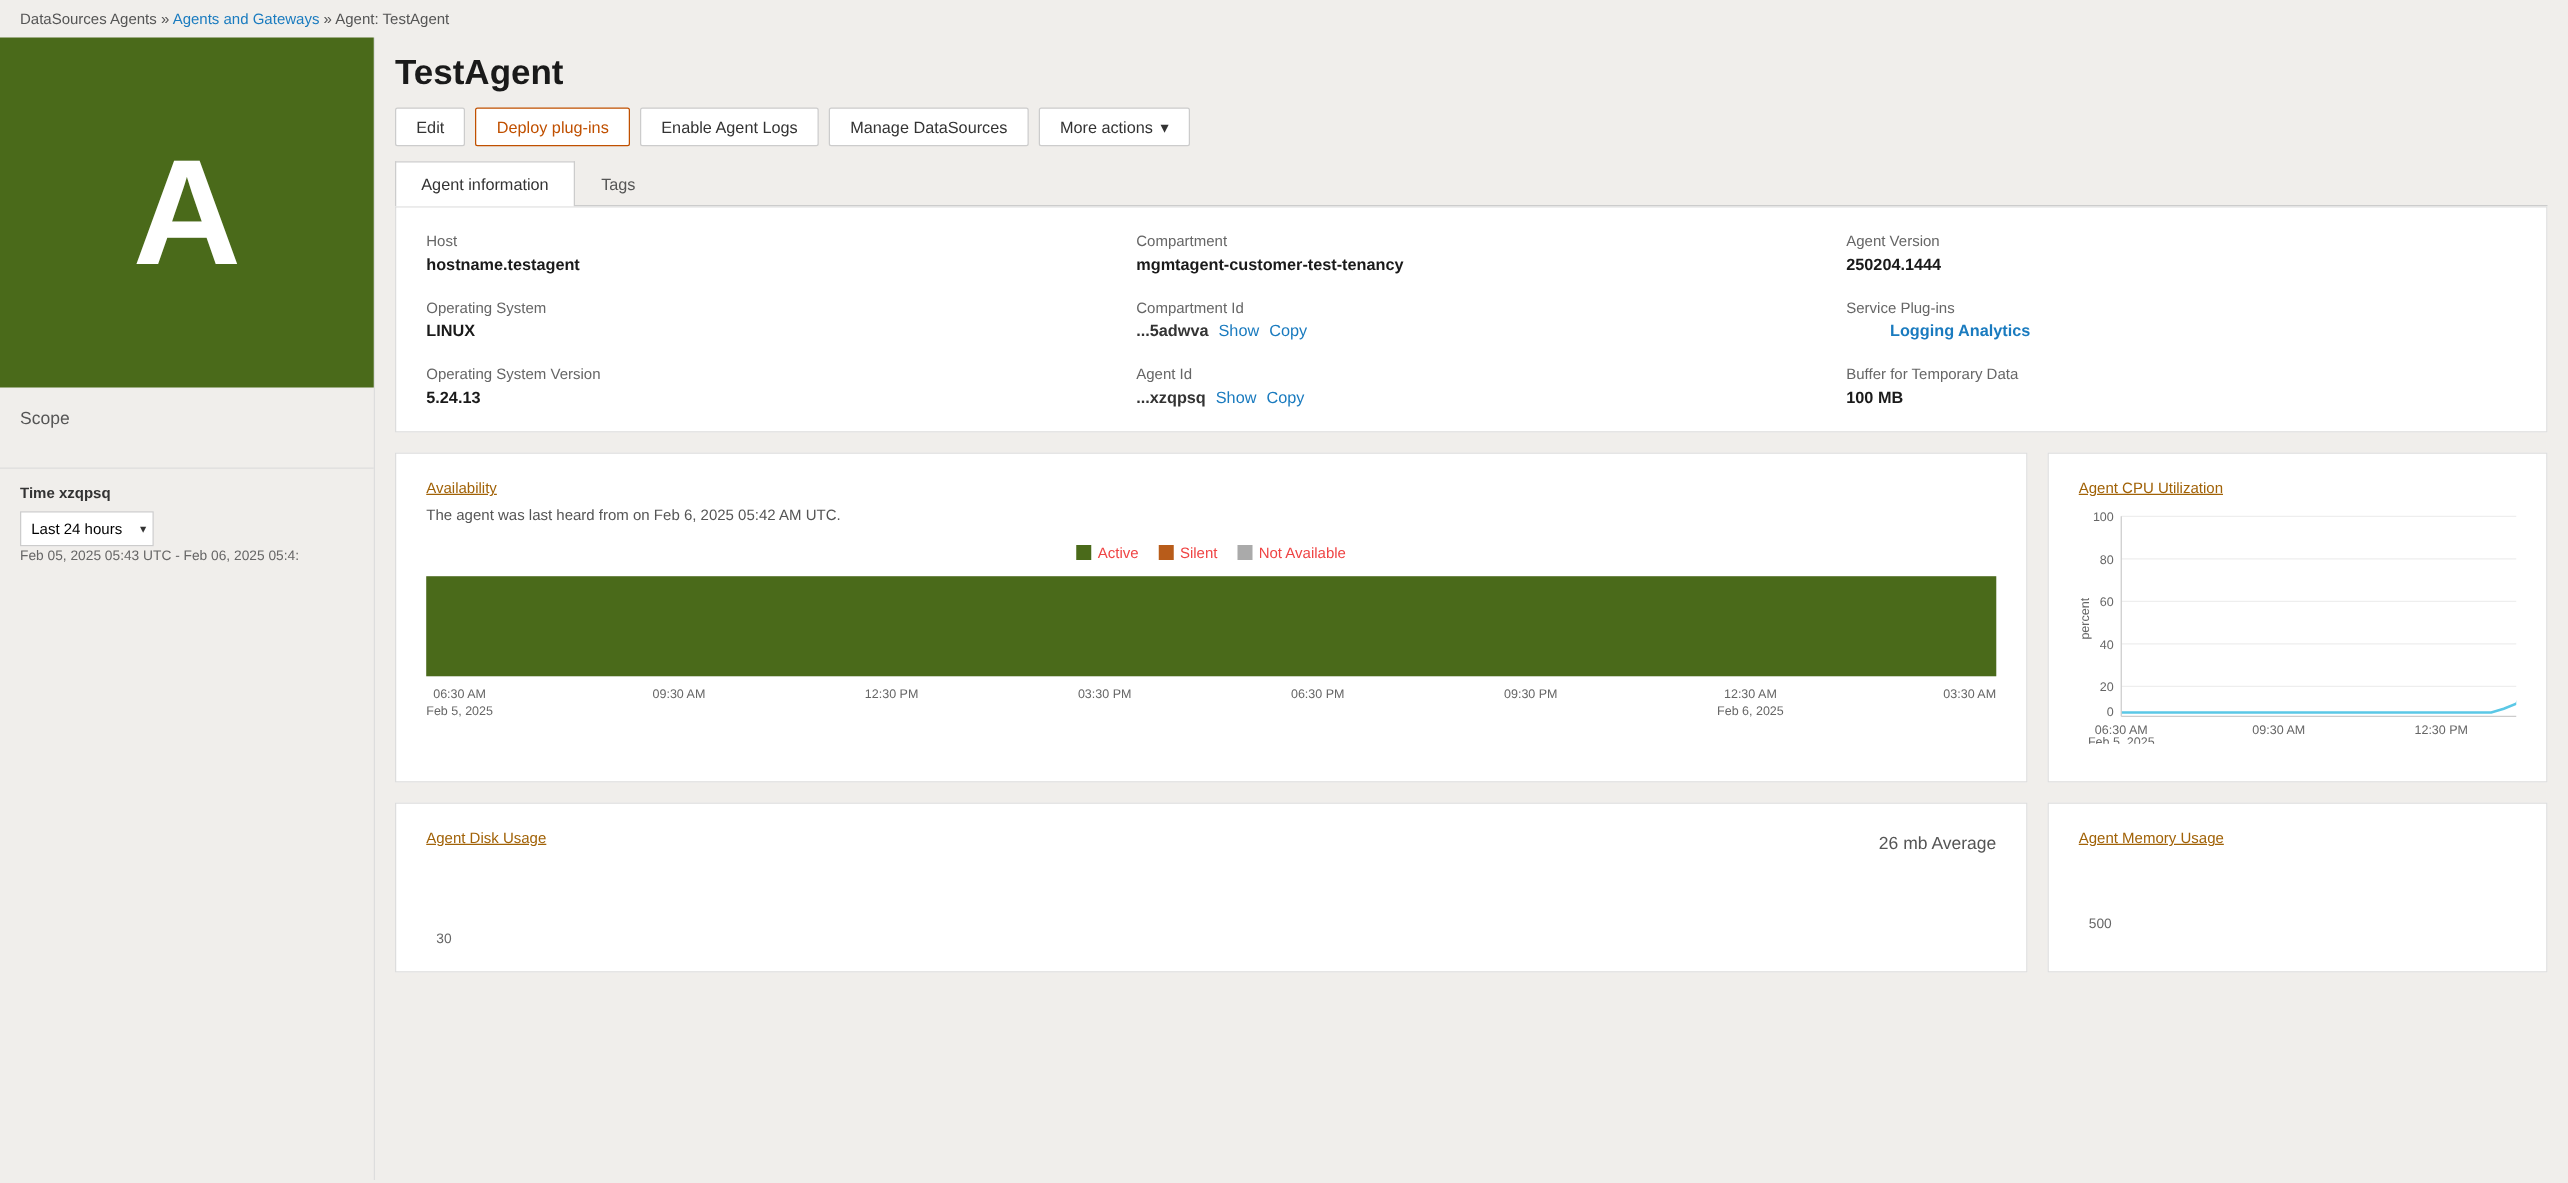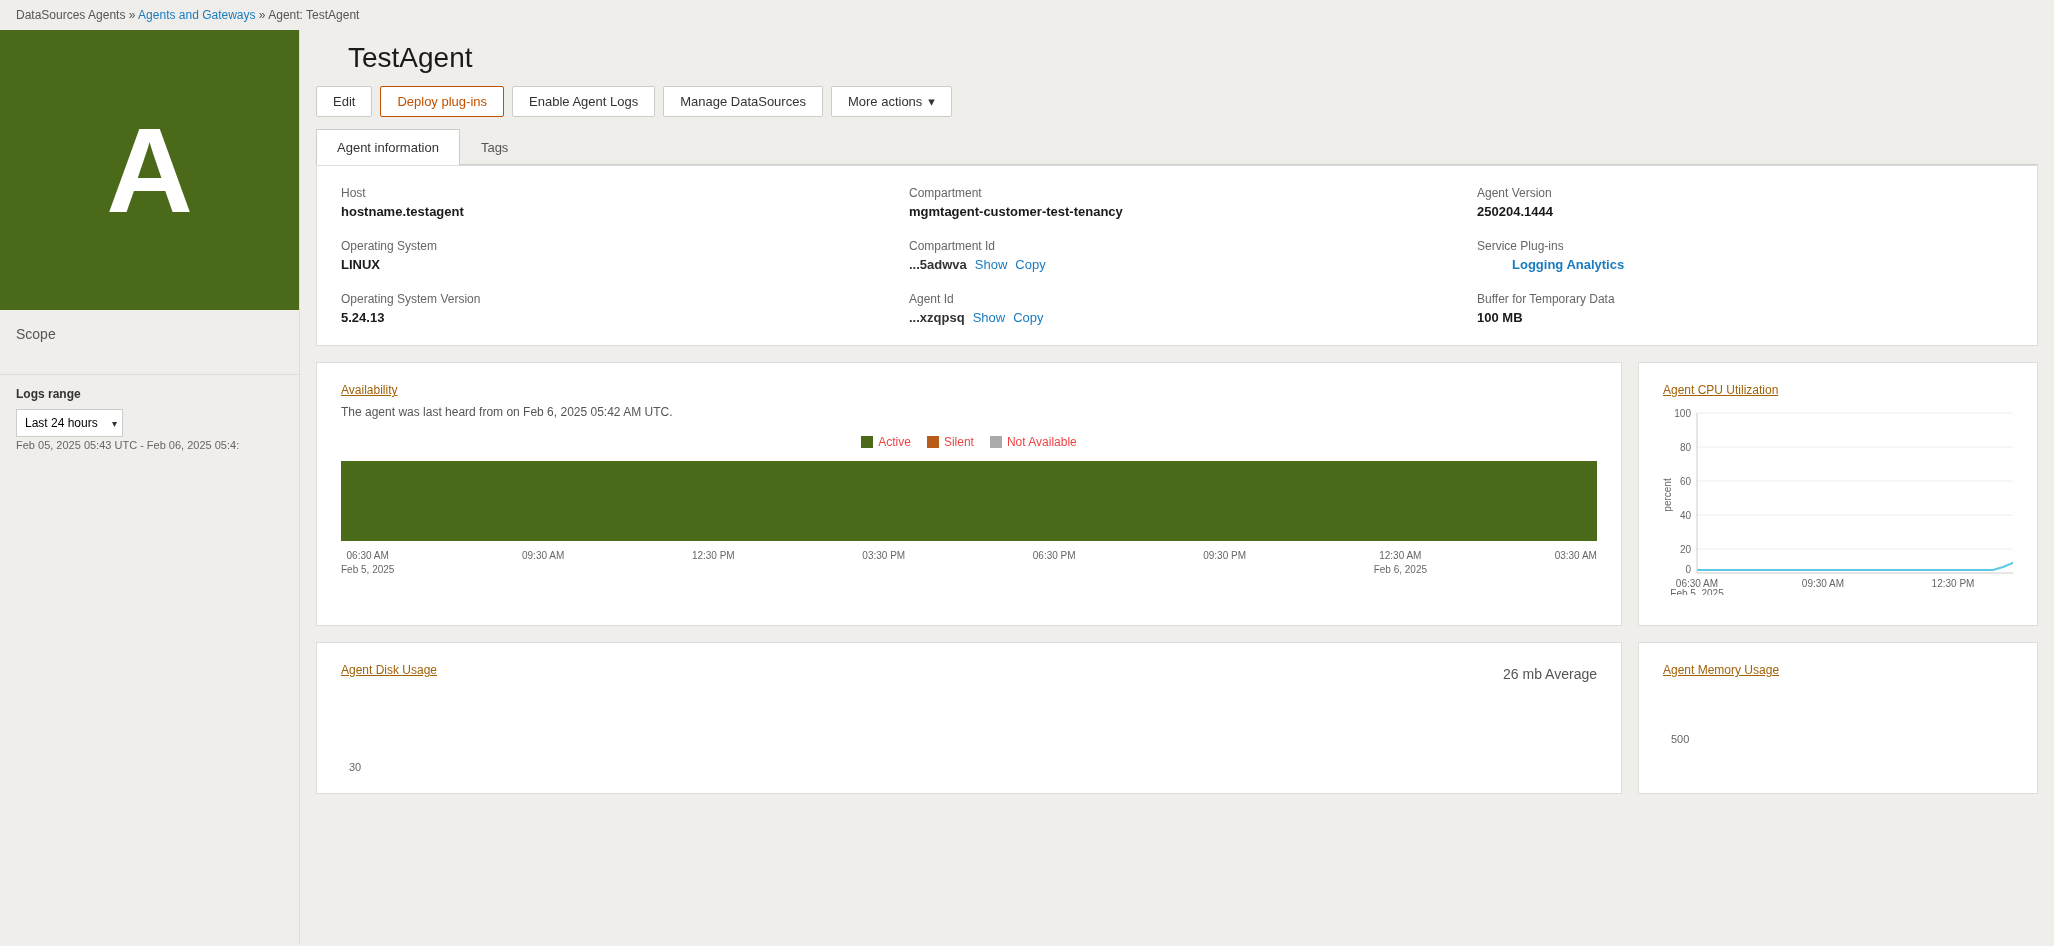--- a/index.html
+++ b/index.html
@@ -73,24 +73,23 @@
       flex: 1;
       padding: 0;
       overflow-y: auto;
       background: #f0eeeb;
     }
     .content-inner {
       padding: 0 16px 16px 16px;
     }
     .page-title {
       font-size: 28px;
-      font-weight: 400;
+      font-weight: 700;
       color: #1a1a1a;
       padding: 12px 0 12px 0;
-      margin-left: 32px;
     }
     .toolbar {
       display: flex;
       gap: 8px;
       margin-bottom: 12px;
       flex-wrap: wrap;
     }
     .btn {
       padding: 7px 16px;
       font-size: 13px;
@@ -245,21 +244,21 @@
     .disk-card, .memory-card {
       background: white;
       border: 1px solid #ddd;
       padding: 20px 24px;
       min-height: 120px;
     }
     .disk-header {
       display: flex;
       justify-content: space-between;
       align-items: center;
-      margin-bottom: 28px;
+      margin-bottom: 12px;
       text-align: right;
     }
     .disk-avg {
       font-size: 14px;
       color: #555;
     }
     .select-wrapper {
       position: relative;
       display: inline-block;
     }
@@ -296,21 +295,21 @@
 <div class="main-layout">
 
   <div class="sidebar">
     <div class="agent-avatar">
       <span class="agent-avatar-letter">A</span>
     </div>
     <div class="scope-section">
       <div class="scope-label">Scope</div>
     </div>
     <div class="time-range-section">
-      <div class="time-range-title">Logs range</div>
+      <div class="time-range-title">Time xzqpsq</div>
       <div class="select-wrapper">
         <select>
           <option>Last 24 hours</option>
         </select>
       </div>
       <div class="time-range-sub">Feb 05, 2025 05:43 UTC - Feb 06, 2025 05:4:</div>
     </div>
   </div>
 
   <div class="content">

